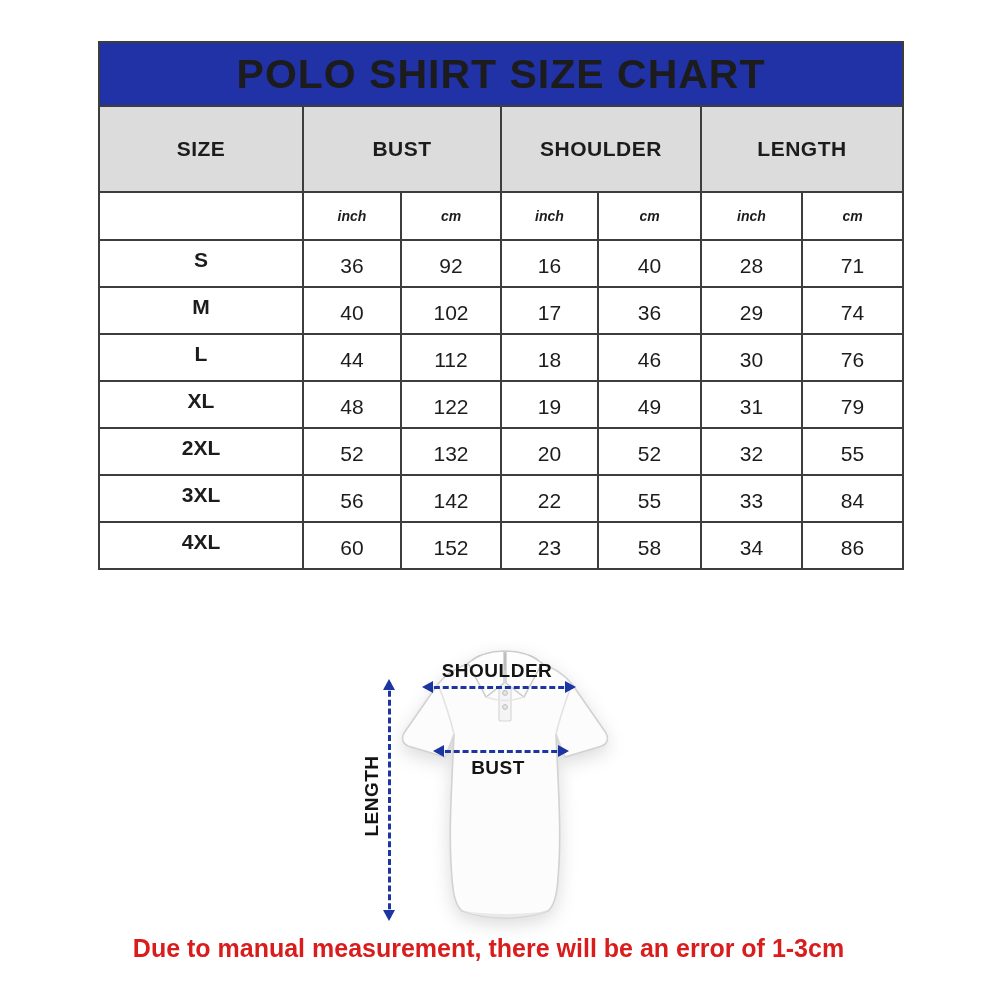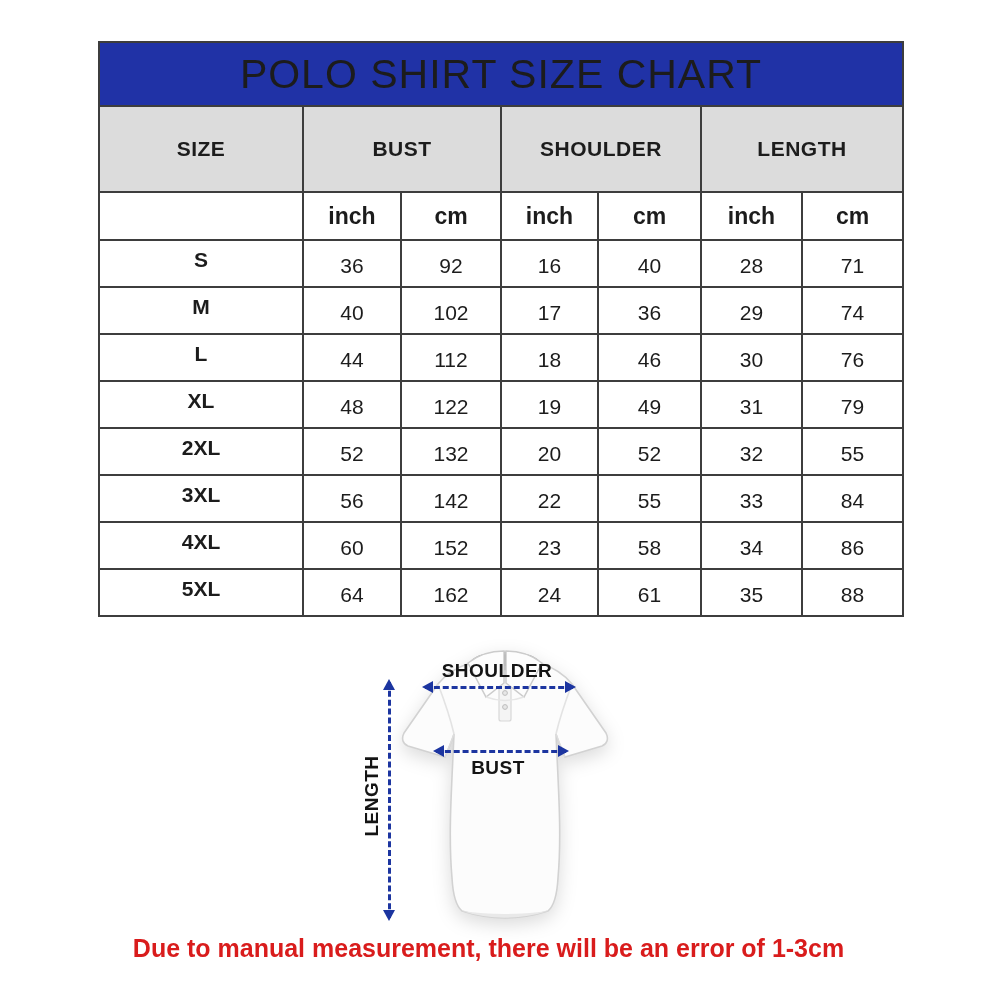--- a/index.html
+++ b/index.html
@@ -15,28 +15,28 @@
   table.size-chart {
     position:absolute; left:98px; top:41px; width:804px;
     border-collapse:collapse; table-layout:fixed;
   }
   .size-chart td {
     border:2px solid var(--border,#3d3d3d);
     text-align:center; vertical-align:middle; color:#1c1c1c;
   }
   .title-cell {
     background:var(--header-blue,#2032a6);
-    height:64px; color:#ffffff; font-weight:normal;
+    height:64px; color:#ffffff; font-weight:bold;
     font-size:41px; letter-spacing:1px;
   }
   .group-cell {
     background:var(--header-gray,#dcdcdc);
     height:86px; font-weight:bold; font-size:21px; letter-spacing:0.5px;
   }
-  .unit-cell { height:48px; font-weight:bold; font-size:23px; }
+  .unit-cell { height:48px; font-weight:bold; font-size:14px;font-style:italic; }
   .size-cell { height:47px; font-weight:bold; font-size:21px; padding-bottom:7px; }
   .value-cell { height:47px; font-size:21px; padding-top:5px; color:#222;margin-left:12px; }
 
   
   .diagram { position:absolute; left:340px; top:640px; width:330px; height:310px; }
   .shirt-svg {
     position:absolute; left:58px; top:3px;
     filter:drop-shadow(0 6px 9px rgba(0,0,0,0.14));
   }
   .dim-label {
@@ -165,29 +165,20 @@
         </tr>
         <tr>
           <td class="size-cell">4XL</td>
           <td class="value-cell">60</td>
           <td class="value-cell">152</td>
           <td class="value-cell">23</td>
           <td class="value-cell">58</td>
           <td class="value-cell">34</td>
           <td class="value-cell">86</td>
         </tr>
-        <tr>
-          <td class="size-cell">5XL</td>
-          <td class="value-cell">64</td>
-          <td class="value-cell">162</td>
-          <td class="value-cell">24</td>
-          <td class="value-cell">61</td>
-          <td class="value-cell">35</td>
-          <td class="value-cell">88</td>
-        </tr>
       </tbody>
   </table>
 
   <div class="diagram">
     <svg class="shirt-svg" viewBox="0 0 214 285" width="214" height="285">
 
       <path d="M72,19 C80,5 134,5 142,19 C132,30 82,30 72,19 Z" fill="#a7a7a7"></path>
       <path d="M74,18 C83,9 131,9 140,18 C131,25 83,25 74,18 Z" fill="#8f8f8f"></path>
 
       <path d="M72,20 C60,24 48,31 40,41 L6,90 C3,96 5,101 10,103 L47,114

